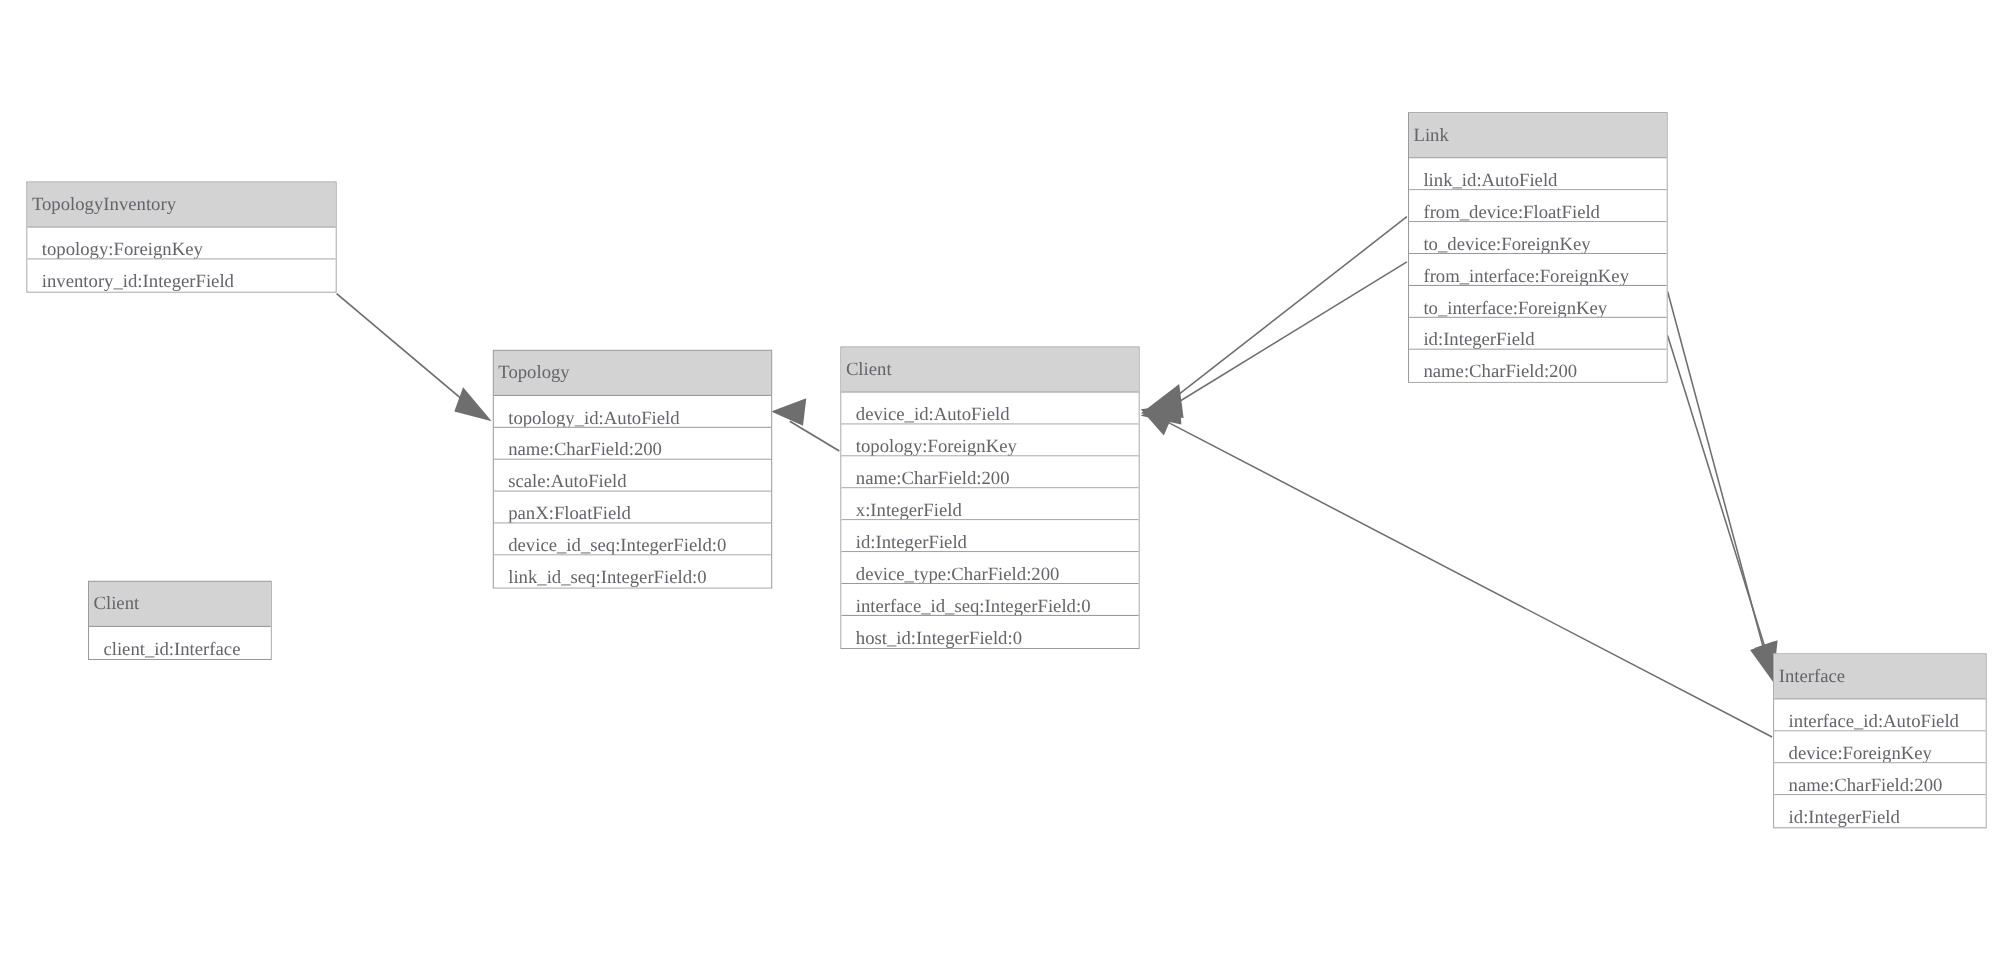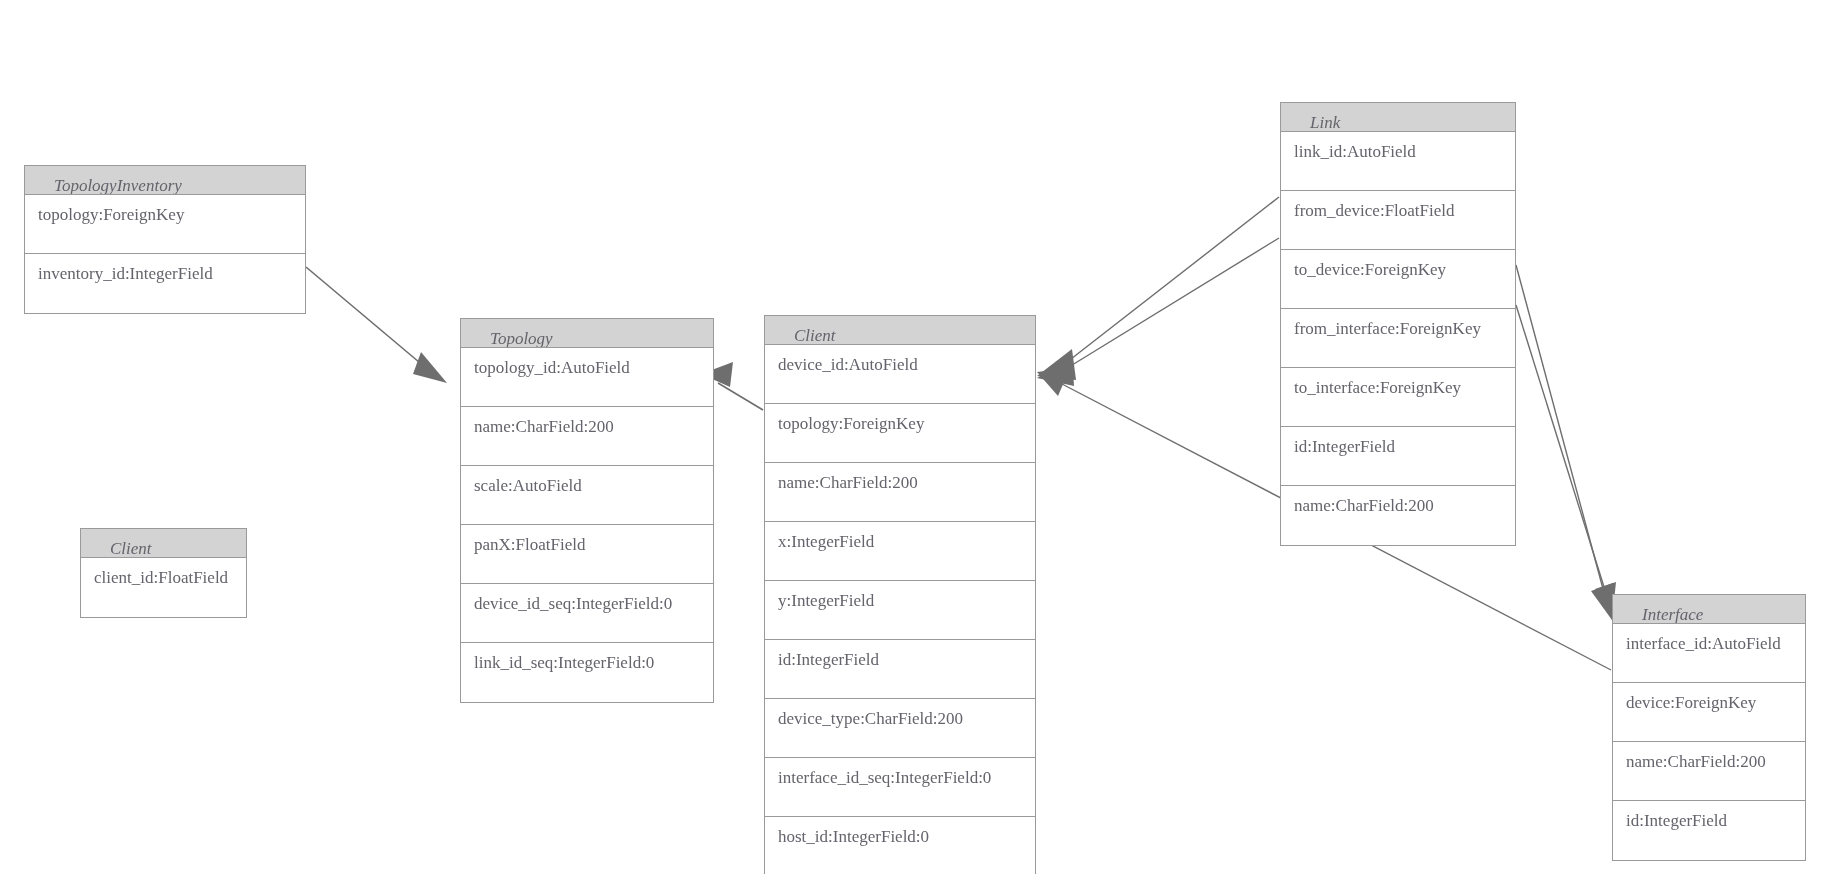--- a/index.html
+++ b/index.html
@@ -35,29 +35,28 @@
     background: #ffffff;
     z-index: 5;
   }
   .entity-header {
     box-sizing: border-box;
     background: #d3d3d3;
     border-bottom: 1px solid #9a9a9a;
     color: #65636b;
     font-size: 17px;
     line-height: 40px;
-    height: 29px;
-    padding: 0 0 0 29px;
+    height: 41px;
+    padding: 0 0 0 4px;
     white-space: nowrap;
     overflow: hidden;
-    font-style: italic;
   }
   .entity-field {
     box-sizing: border-box;
-    height: 59px;
+    height: 29px;
     line-height: 40px;
     border-bottom: 1px solid #9a9a9a;
     color: #65636b;
     font-size: 17px;
     padding: 0 0 0 13px;
     white-space: nowrap;
     overflow: hidden;
     background: #ffffff;
   }
   .entity-field:last-child {
@@ -108,40 +107,39 @@
   </svg>
 
   <div class="entity" style="left:24px; top:165px; width:282px;">
     <div class="entity-header">TopologyInventory</div>
     <div class="entity-field">topology:ForeignKey</div>
     <div class="entity-field">inventory_id:IntegerField</div>
   </div>
 
   <div class="entity" style="left:80px; top:528px; width:167px;">
     <div class="entity-header">Client</div>
-    <div class="entity-field">client_id:FloatField</div>
+    <div class="entity-field">client_id:Interface</div>
   </div>
 
-  <div class="entity" style="left:448px; top:318px; width:254px;margin-left:12px;">
+  <div class="entity" style="left:448px; top:318px; width:254px;">
     <div class="entity-header">Topology</div>
     <div class="entity-field">topology_id:AutoField</div>
     <div class="entity-field">name:CharField:200</div>
     <div class="entity-field">scale:AutoField</div>
     <div class="entity-field">panX:FloatField</div>
     <div class="entity-field">device_id_seq:IntegerField:0</div>
     <div class="entity-field">link_id_seq:IntegerField:0</div>
   </div>
 
   <div class="entity" style="left:764px; top:315px; width:272px;">
     <div class="entity-header">Client</div>
     <div class="entity-field">device_id:AutoField</div>
     <div class="entity-field">topology:ForeignKey</div>
     <div class="entity-field">name:CharField:200</div>
     <div class="entity-field">x:IntegerField</div>
-    <div class="entity-field">y:IntegerField</div>
     <div class="entity-field">id:IntegerField</div>
     <div class="entity-field">device_type:CharField:200</div>
     <div class="entity-field">interface_id_seq:IntegerField:0</div>
     <div class="entity-field">host_id:IntegerField:0</div>
   </div>
 
   <div class="entity" style="left:1280px; top:102px; width:236px;">
     <div class="entity-header">Link</div>
     <div class="entity-field">link_id:AutoField</div>
     <div class="entity-field">from_device:FloatField</div>

